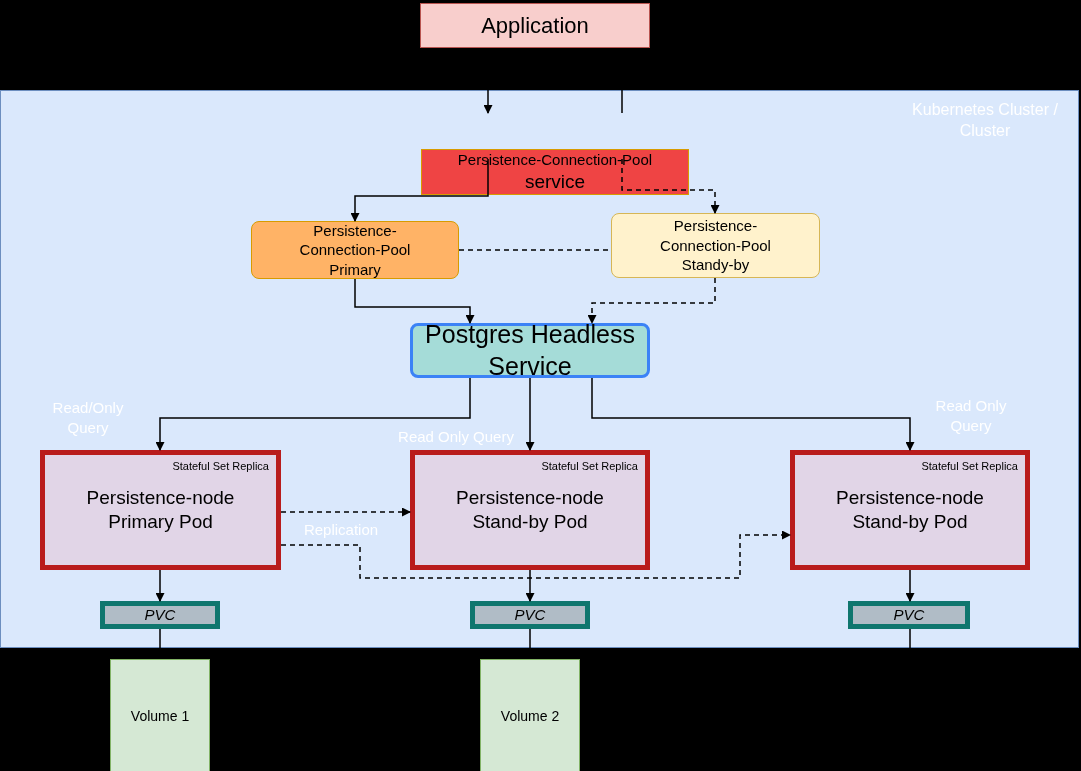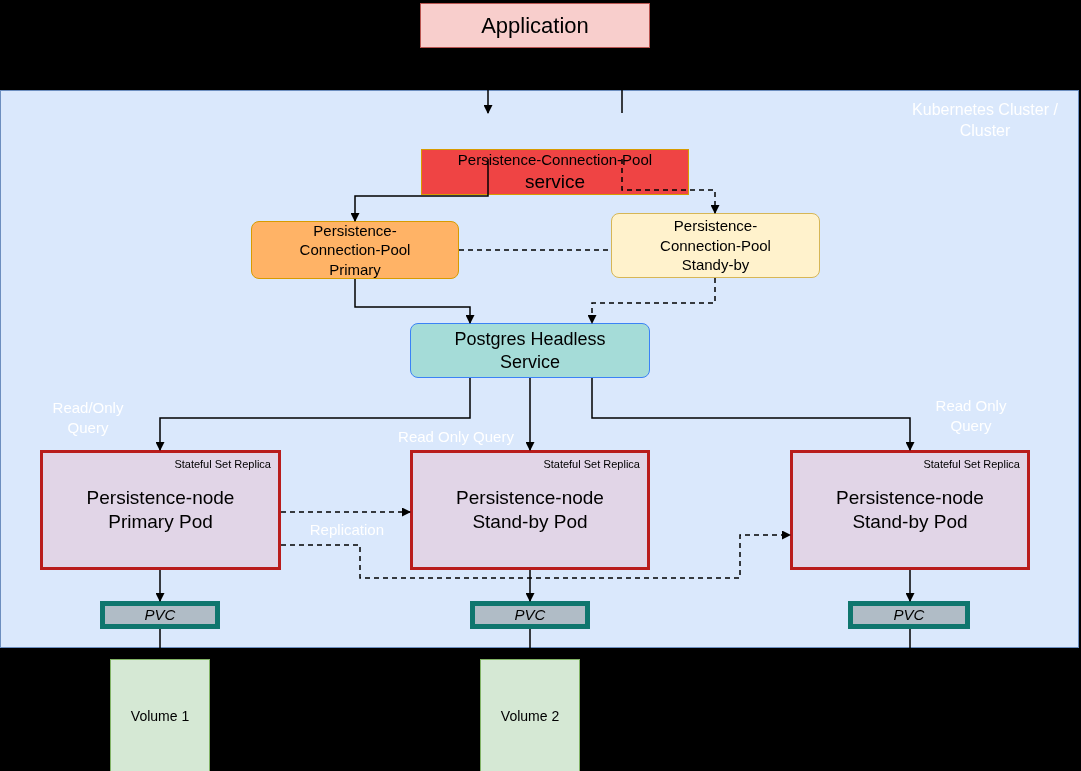--- a/index.html
+++ b/index.html
@@ -13,41 +13,41 @@
   }
   .node {
     position:absolute; box-sizing:border-box; display:flex; flex-direction:column;
     align-items:center; justify-content:center; text-align:center; z-index:2; line-height:1.25;
   }
   .app      { left:420px; top:3px;  width:230px; height:45px; background:#f8cecc; border:1px solid #b85450; font-size:22px; }
   .svc      { left:421px; top:113px; width:268px; height:46px; background:#ef4444; border:1px solid #d79b00; border-radius:0; font-size:15px;margin-top:36px; }
   .svc .big { font-size:19px; }
   .poolp    { left:251px; top:221px; width:208px; height:58px; background:#ffb366; border:1px solid #d79b00; border-radius:8px; font-size:15px; line-height:1.3; }
   .pools    { left:611px; top:213px; width:209px; height:65px; background:#fff2cc; border:1px solid #d6b656; border-radius:8px; font-size:15px; line-height:1.3; }
-  .headless { left:410px; top:323px; width:240px; height:55px; background:#a5dcd8; border:1px solid #3b82f6; border-radius:8px; font-size:18px; }
-  .pod      { width:240px; height:120px; background:#e1d5e7; border:3px solid #b91c1c; font-size:19px; }
+  .headless { left:410px; top:323px; width:240px; height:55px; background:#a5dcd8; border:3px solid #3b82f6; border-radius:8px; font-size:25px; }
+  .pod      { width:240px; height:120px; background:#e1d5e7; border:5px solid #b91c1c; font-size:19px; }
   .pod1 { left:40px;  top:450px; width:241px; }
   .pod2 { left:410px; top:450px; }
   .pod3 { left:790px; top:450px; }
   .badge { position:absolute; top:5px; right:7px; font-size:11px; line-height:1.1; }
   .pvc  { width:120px; height:28px; background:#b0bcc6; border:5px solid #0f766e; font-size:15px;font-style:italic; }
   .pvc1 { left:100px; top:601px; }
   .pvc2 { left:470px; top:601px; }
   .pvc3 { left:848px; top:601px; width:122px; }
   .vol  { width:100px; height:115px; background:#d5e8d4; border:1px solid #82b366; font-size:14px; }
   .vol1 { left:110px; top:659px; }
   .vol2 { left:480px; top:659px; }
   .vol3 { left:858px; top:659px; }
   .lbl { position:absolute; z-index:2; text-align:center; color:#ffffff; line-height:1.3; }
   .cluster-lbl { right:5px;  top:100px; width:182px; font-size:16px; }
   .pgpool-lbl  { left:55px;  top:234px; width:150px; font-size:13px; }
   .rw-lbl      { left:40px;  top:398px; width:96px;  font-size:15px; }
   .ro-c-lbl    { left:386px; top:427px; width:140px; font-size:15px; }
   .ro-r-lbl    { left:925px; top:396px; width:92px;  font-size:15px; }
-  .rep-lbl     { left:298px; top:520px; width:86px;  font-size:15px;text-align:right; }
+  .rep-lbl     { left:298px; top:520px; width:86px;  font-size:15px; }
   svg.connectors { position:absolute; left:0; top:0; z-index:3; pointer-events:none; }
   .edge        { stroke:#000; fill:none; stroke-width:1.5; }
   .edge.dashed { stroke-dasharray:5 4; }
 </style>
 </head>
 <body>
 
 <div class="canvas">
 
   <div class="cluster"></div>

